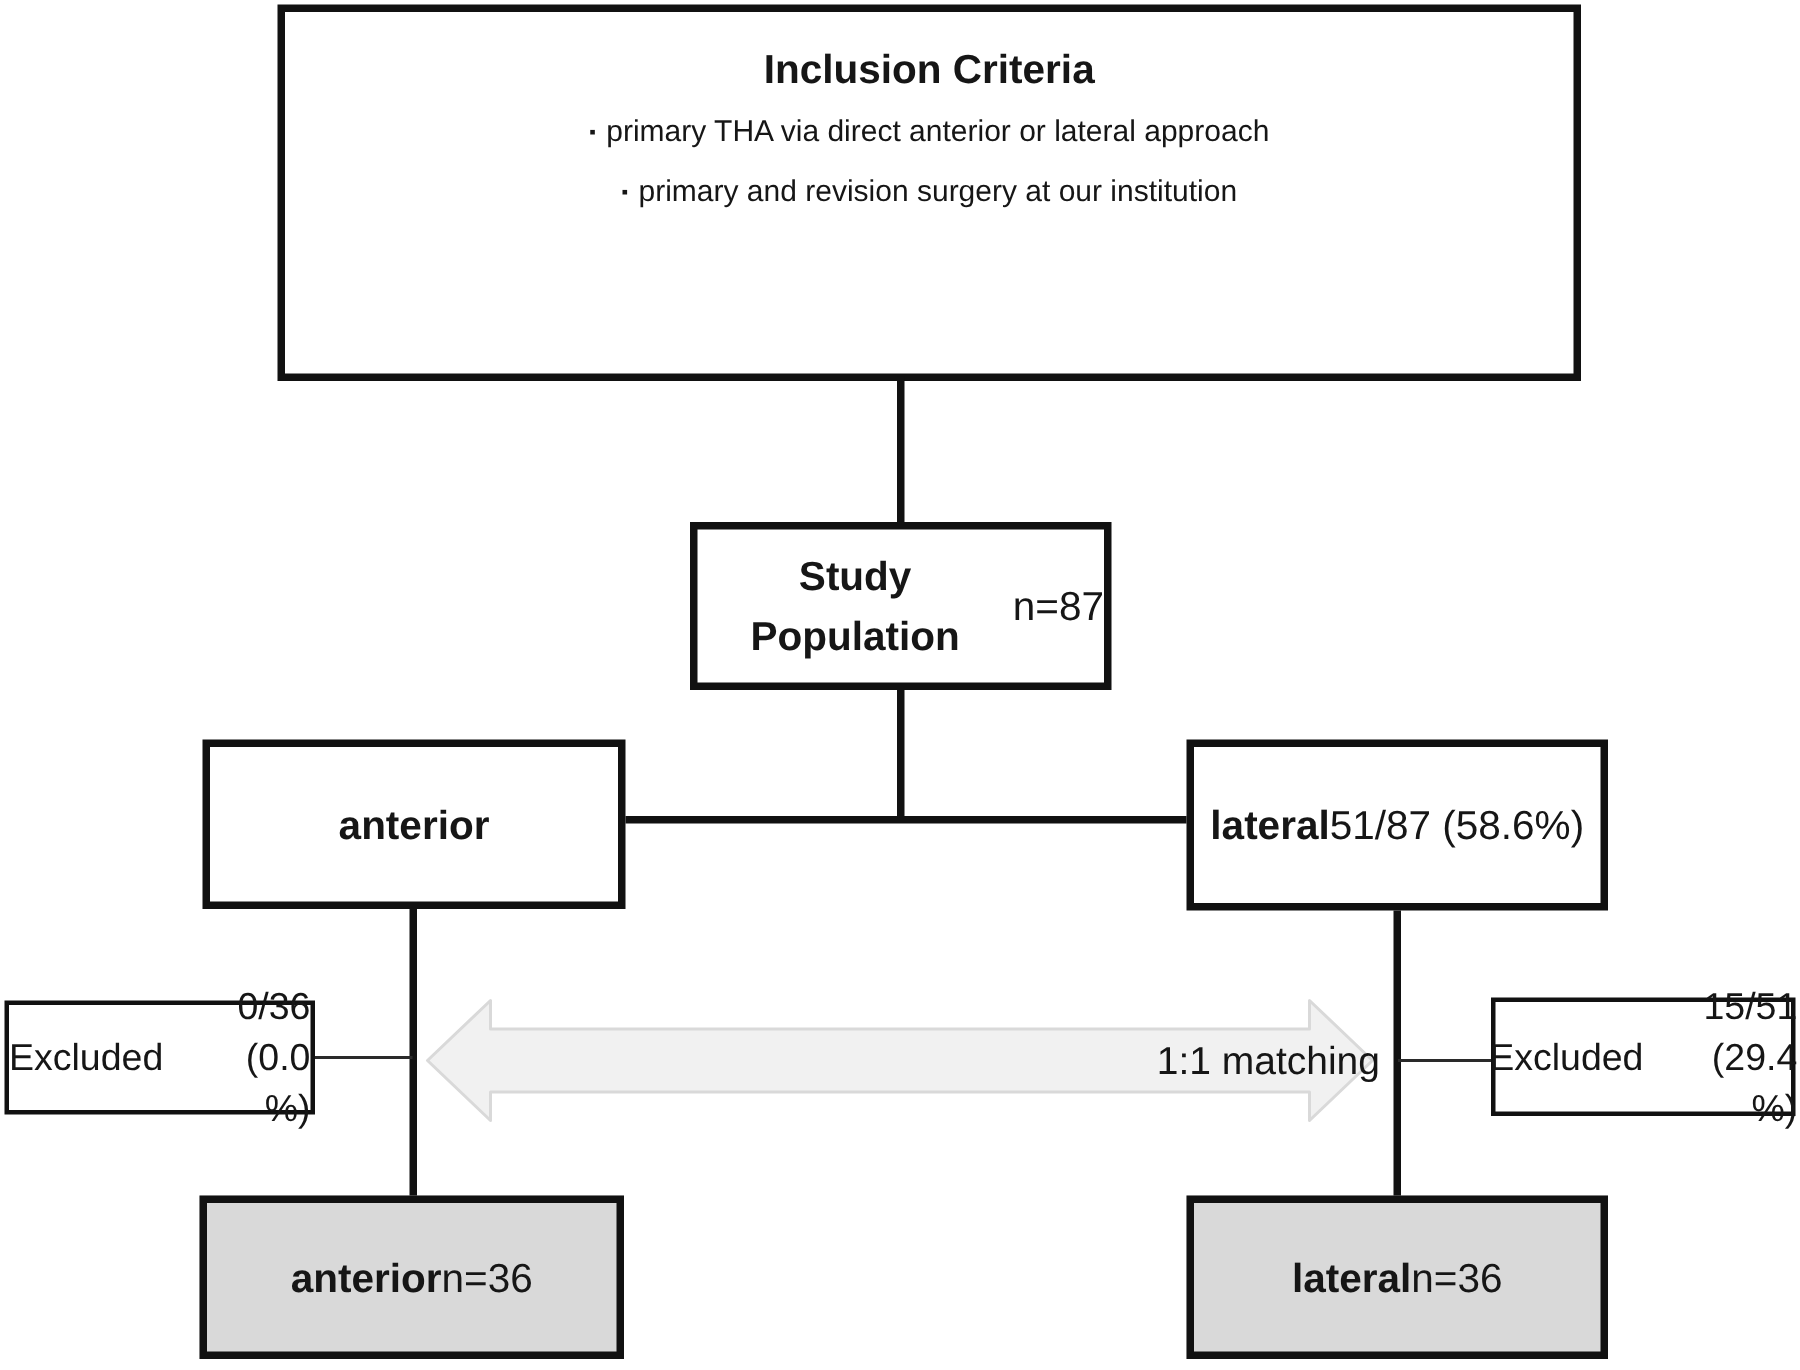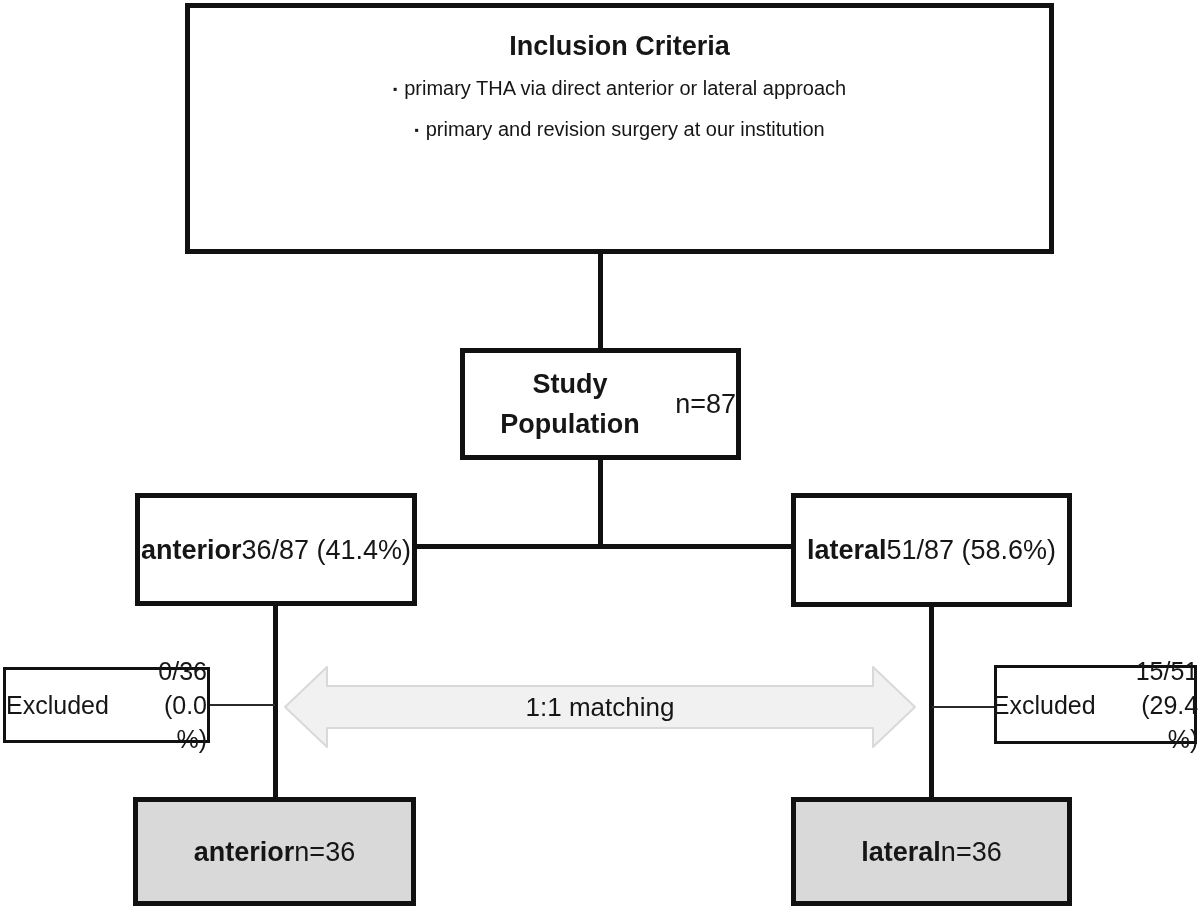--- a/index.html
+++ b/index.html
@@ -39,21 +39,21 @@
   .incl-title{font-weight:bold;font-size:27px;line-height:44px;padding-top:16px;}
   .bullet-line{font-size:20px;line-height:40px;white-space:nowrap;}
   .bullet{font-size:0.62em;vertical-align:0.18em;margin-right:7px;}
   
   .line{position:absolute;background:var(--border);}
   .line.fine{background:#2a2a2a;}
   
   .arrow-wrap{position:absolute;left:280px;top:660px;width:640px;height:95px;}
   .arrow-label{
     position:absolute;left:280px;top:689px;width:640px;
-    text-align:center;font-size:26px;line-height:36px;color:var(--text);
+    text-align:right;font-size:26px;line-height:36px;color:var(--text);
   }
 </style>
 </head>
 <body>
 
 <div class="canvas">
 
   <div class="box" style="left:185px;top:3px;width:869px;height:251px;">
     <div class="incl-title">Inclusion Criteria</div>
     <div class="bullet-line">
@@ -72,21 +72,20 @@
   <div class="line fine" style="left:209px;top:704px;width:66px;height:2px;"></div>
   <div class="line fine" style="left:932px;top:706px;width:62px;height:2px;"></div>
 
   <div class="box vcenter" style="left:460px;top:348px;width:281px;height:112px;">
     <div class="box-title">Study Population</div>
     <div class="box-value">n=87</div>
   </div>
 
   <div class="box vcenter" style="left:135px;top:493px;width:282px;height:113px;">
     <div class="box-title">anterior</div>
-    <div class="box-value">36/87 (41.4%)</div>
   </div>
 
   <div class="box vcenter" style="left:791px;top:493px;width:281px;height:114px;">
     <div class="box-title">lateral</div>
     <div class="box-value">51/87 (58.6%)</div>
   </div>
 
   <div class="box thin vcenter excl" style="left:3px;top:667px;width:207px;height:76px;">
     <div class="box-title" style="font-weight:normal;">Excluded</div>
     <div class="box-value">0/36 (0.0 %)</div>

